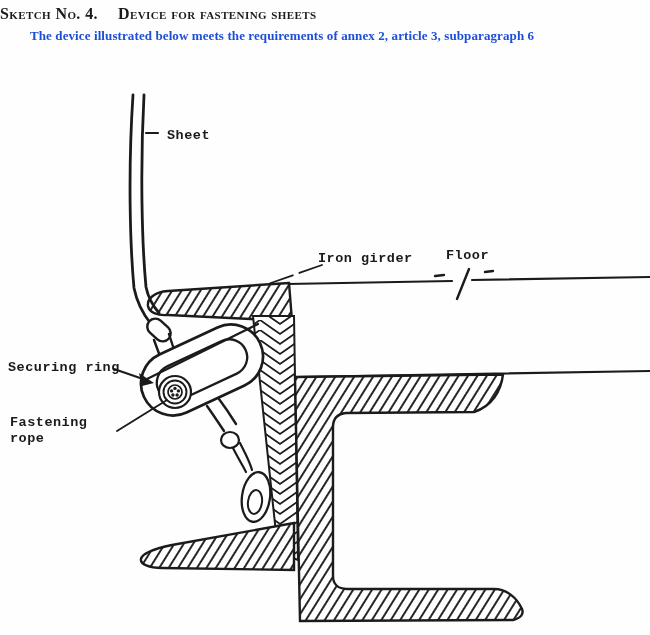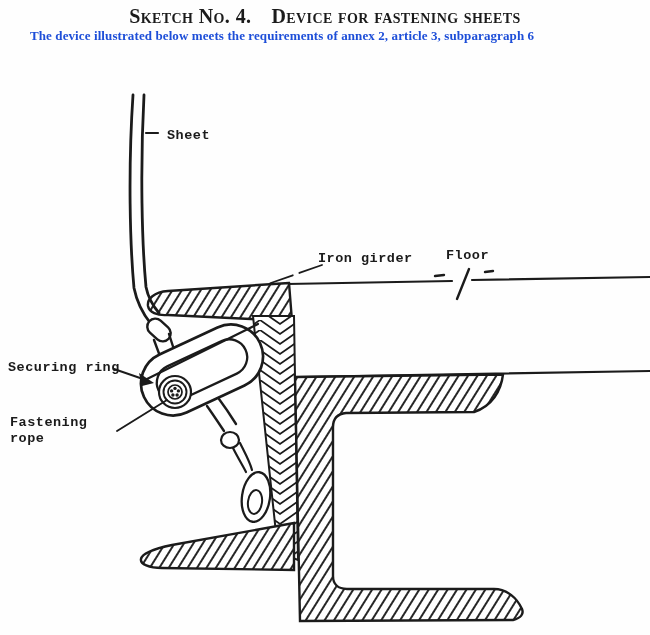--- a/index.html
+++ b/index.html
@@ -9,24 +9,23 @@
     position:relative;
     font-family:"Liberation Serif", serif;
   }
   .page {
     position:absolute; inset:0;
     background:#fefefe;
     overflow:hidden;
   }
   .title-row {
     position:absolute; top:5px; left:0; width:650px;
-    text-align:center;
     font-variant:small-caps;
     font-weight:700;
-    font-size:20px;
+    font-size:16px;
     letter-spacing:0.4px;
     color:#1b1b1b;
     white-space:nowrap;
   }
   .title-main { margin-left:20px; }
   .subtitle {
     position:absolute; top:28px; left:30px; width:615px;
     margin:0;
     font-size:13px;
     font-weight:600;

